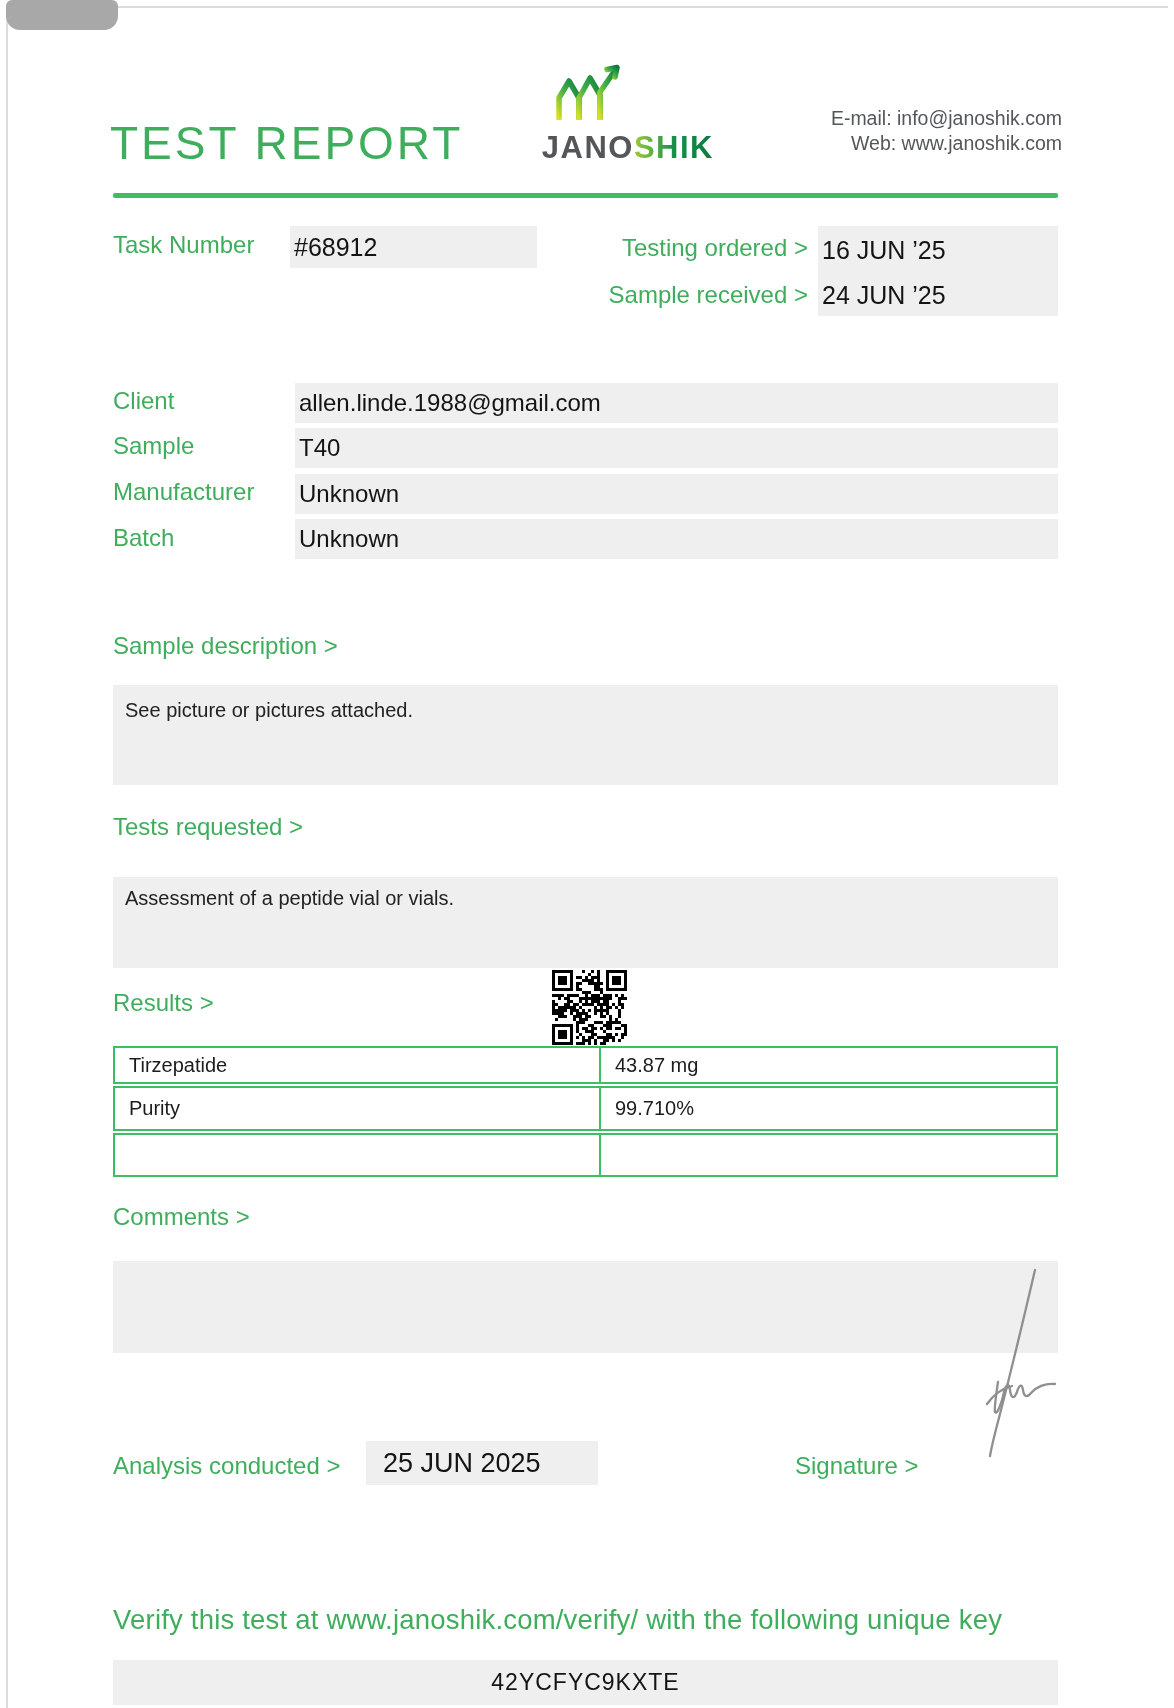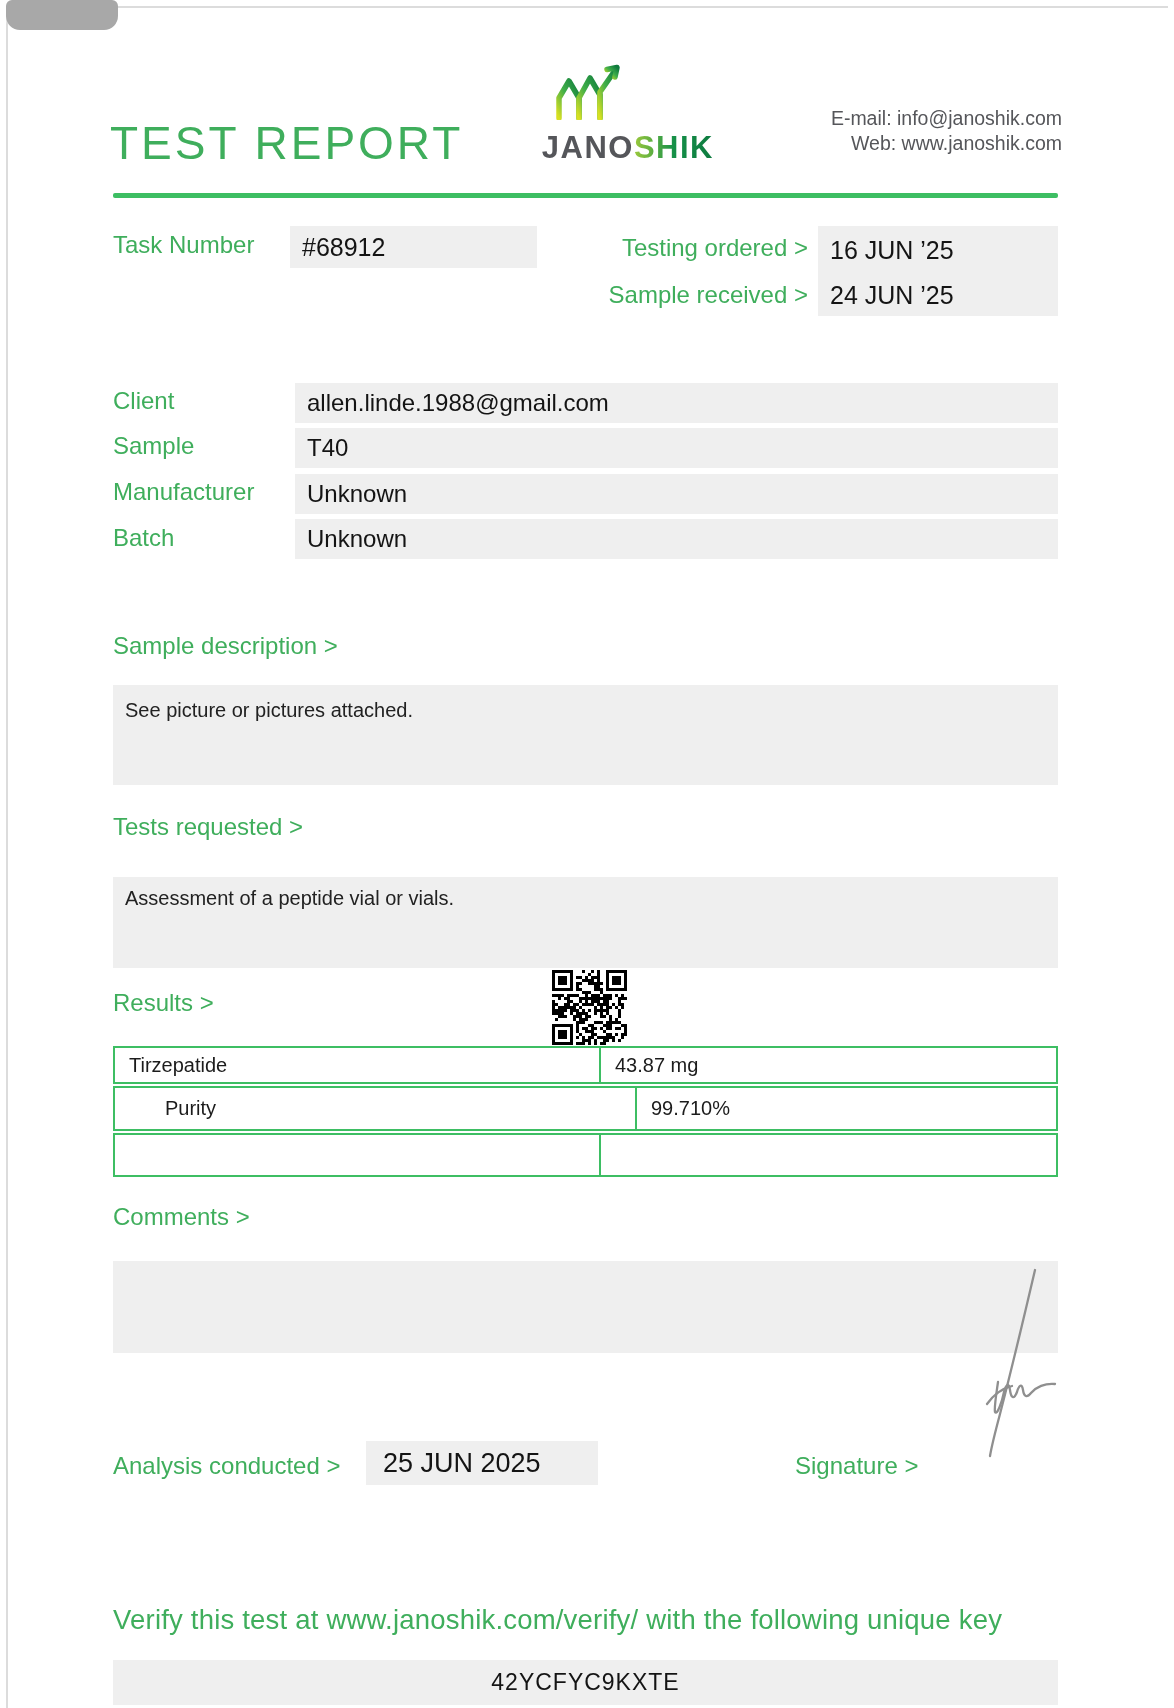--- a/index.html
+++ b/index.html
@@ -16,21 +16,21 @@
   .logo-text{left:470px;top:130px;width:244px;text-align:right;font-size:31px;font-weight:bold;letter-spacing:1.5px;}
   .logo-jano{color:#55565a;}
   .logo-shik{background:linear-gradient(90deg,#9cc93c,#159048,#0d7a3f);-webkit-background-clip:text;background-clip:text;color:transparent;}
   .contact{left:700px;top:106px;width:362px;text-align:right;font-size:19.5px;line-height:25px;color:#55565a;}
 
   .divider{left:113px;top:193px;width:945px;height:5px;background:#3DBE63;border-radius:2px;}
 
   
   .glabel{color:#3FAE5C;font-size:24px;}
   .vbox{background:#efefef;}
-  .vtext{font-size:25px;color:#141414;padding-left:12px;display:flex;align-items:center;height:100%;}
+  .vtext{font-size:25px;color:#141414;padding-left:4px;display:flex;align-items:center;height:100%;}
   .task-label{left:113px;top:231px;}
   .task-box{left:290px;top:226px;width:247px;height:42px;}
   .to-label{left:588px;top:234px;width:220px;text-align:right;}
   .to-box{left:818px;top:226px;width:240px;height:48px;}
   .sr-label{left:588px;top:281px;width:220px;text-align:right;}
   .sr-box{left:818px;top:274px;width:240px;height:42px;}
 
   
   .d-label{left:113px;}
   .d-box{left:295px;width:763px;height:40px;}
@@ -45,21 +45,21 @@
   .tr-heading{left:113px;top:813px;}
   .tr-box{left:113px;top:877px;width:945px;height:91px;}
 
   .qr{left:552px;top:970px;}
   .results-heading{left:113px;top:989px;}
 
   
   .rtable{left:113px;top:1046px;width:945px;}
   .trow{display:flex;border:2px solid #3DBE63;margin-bottom:2px;background:#fff;}
   .trow.r1{height:34px;}
-  .trow.r2{height:41px;padding-left:36px;}
+  .trow.r2{height:41px;}
   .trow.r3{height:40px;}
   .tcell-l{width:470px;border-right:2px solid #3DBE63;display:flex;align-items:center;padding-left:14px;font-size:20px;}
   .tcell-r{flex:1;display:flex;align-items:center;padding-left:14px;font-size:20px;}
 
   .comments-heading{left:113px;top:1203px;}
   .comments-box{left:113px;top:1261px;width:945px;height:92px;}
 
   .signature-svg{left:938px;top:1264px;}
   .analysis-label{left:113px;top:1452px;}
   .analysis-box{left:366px;top:1441px;width:232px;height:44px;}

